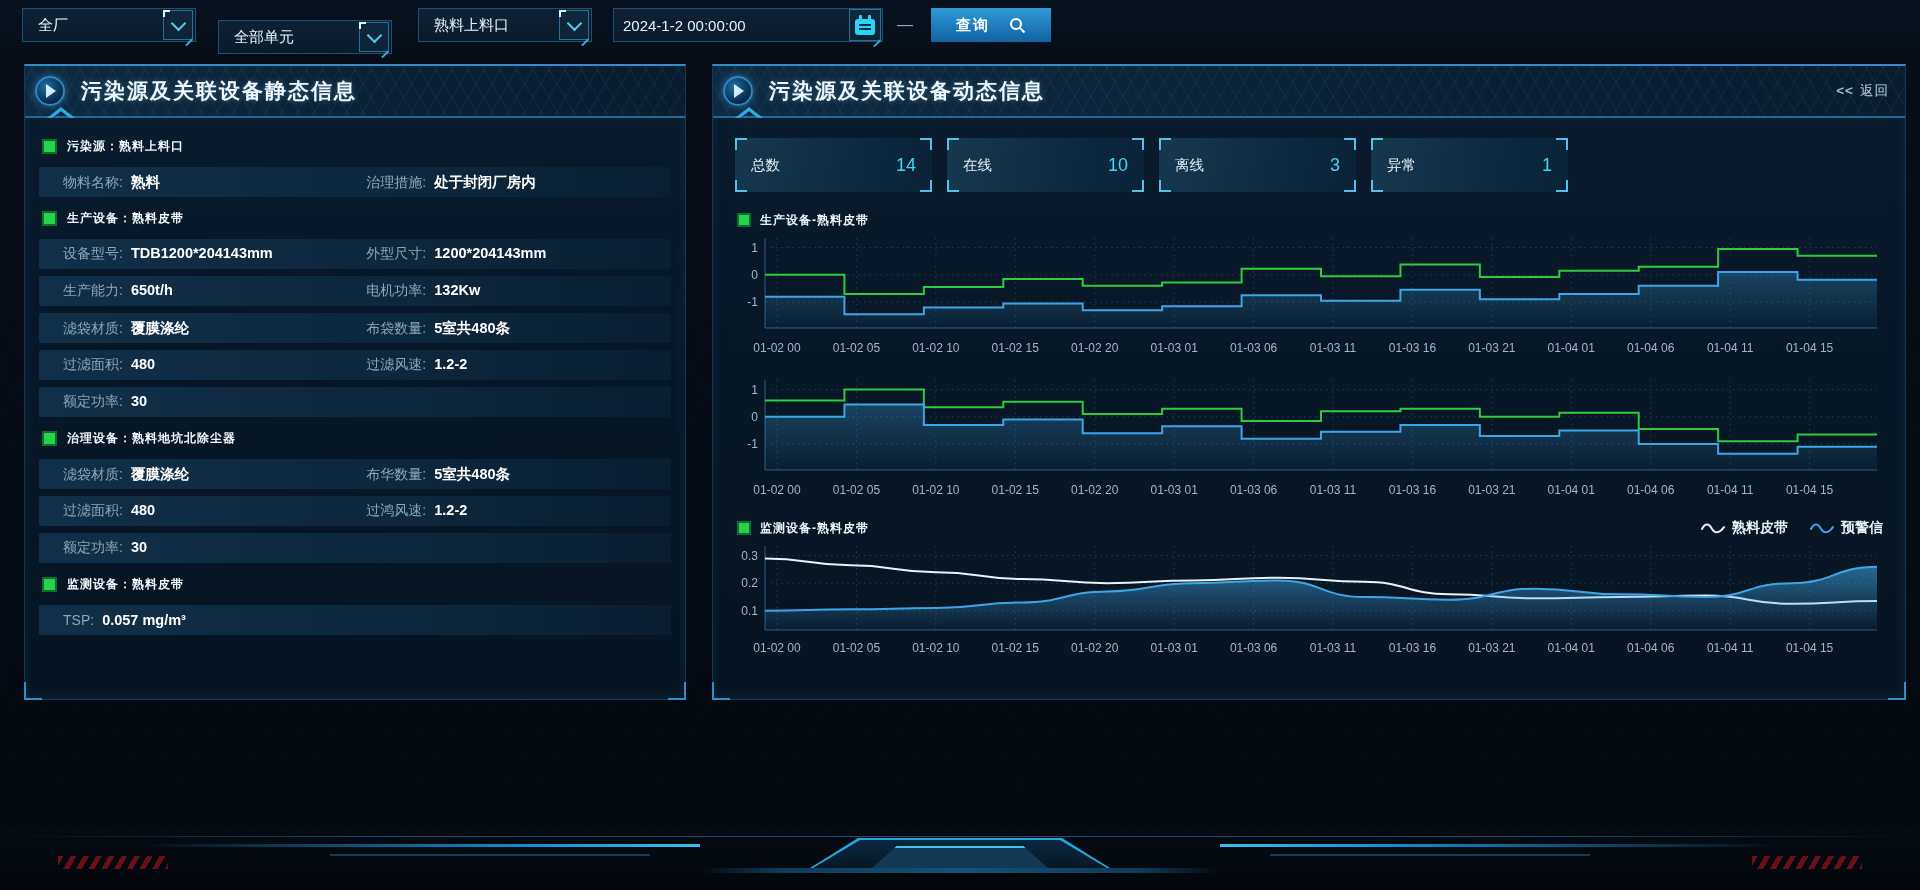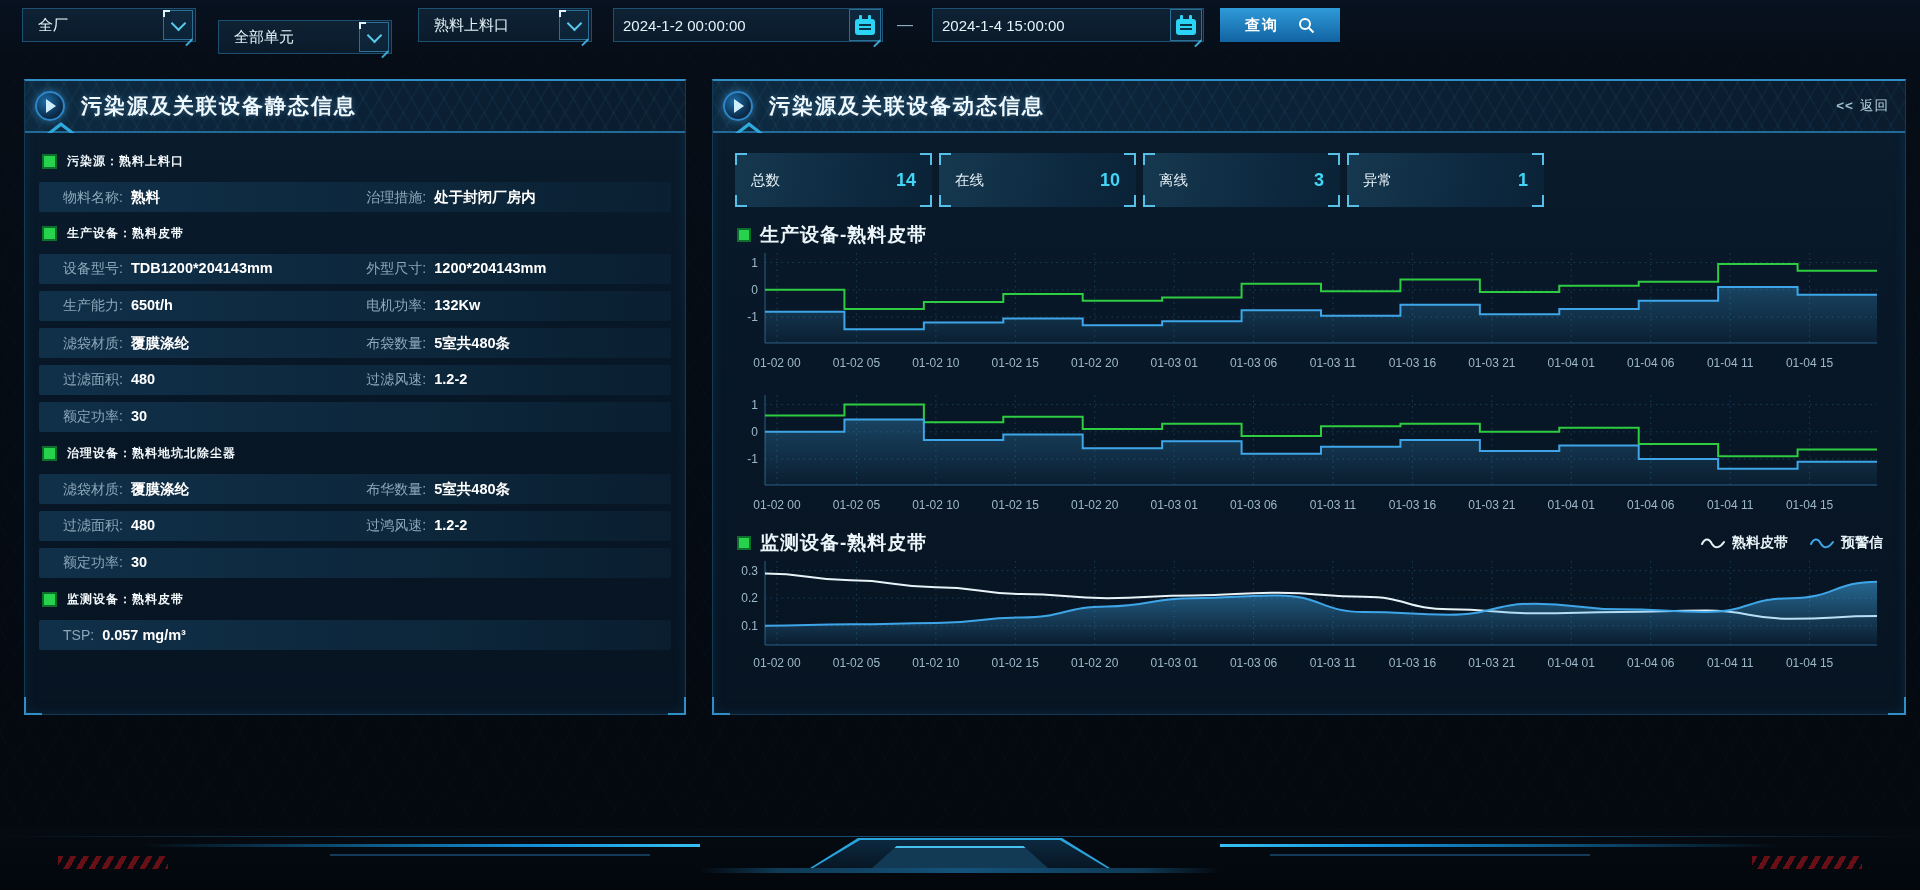--- a/index.html
+++ b/index.html
@@ -38,21 +38,21 @@
   .cal::before{content:'';position:absolute;left:4px;right:4px;top:5px;height:2px;background:#083346;
     box-shadow:0 4px 0 #083346;}
   .cal::after{content:'';position:absolute;top:-4px;left:4px;width:3px;height:5px;background:#2bd4f6;
     box-shadow:9px 0 0 #2bd4f6;border-radius:1px;}
   .range-sep{margin-left:12px;margin-right:0;color:#8fb2c4;font-size:16px;width:20px;text-align:center;}
   .search-btn{margin-left:16px;width:120px;height:34px;border:none;cursor:pointer;
     background:linear-gradient(180deg,#2f9ad8 0%,#1263a2 100%);
     display:flex;align-items:center;justify-content:space-evenly;color:#fff;}
   .search-btn span{font-size:15px;font-weight:bold;letter-spacing:2px;}
   
-  .panel{position:absolute;top:79px;height:636px;box-sizing:border-box;
+  .panel{position:absolute;top:64px;height:636px;box-sizing:border-box;
     background:linear-gradient(180deg,#0a1d2e 0%,#081828 30%,#071422 100%);
     border:1px solid #123a54;border-top:2px solid #2f8fc6;
     box-shadow:0 0 12px rgba(20,90,140,.25) inset;}
   .panel-left{left:24px;width:662px;}
   .panel-right{left:712px;width:1194px;}
   .corner{position:absolute;width:16px;height:16px;}
   .corner.bl{left:-1px;bottom:-1px;border-left:2px solid #2f8fc6;border-bottom:2px solid #2f8fc6;}
   .corner.br{right:-1px;bottom:-1px;border-right:2px solid #2f8fc6;border-bottom:2px solid #2f8fc6;}
   .panel-header{position:relative;height:50px;display:flex;align-items:center;
     background:
@@ -79,39 +79,39 @@
     margin:0 10px 0 3px;}
   .group-heading .txt{font-size:12px;font-weight:bold;color:#f2f8fb;letter-spacing:1px;}
   .info-row{display:grid;grid-template-columns:48% 52%;align-items:center;height:30px;margin:7px 0;
     background:linear-gradient(90deg,#103049 0%,#0c2539 70%,rgba(12,37,57,.55) 100%);
     border-radius:2px;}
   .cell{display:flex;align-items:baseline;padding-left:24px;white-space:nowrap;overflow:hidden;}
   .cell .lbl{font-size:14px;color:#8ba6b8;}
   .cell .val{font-size:14.5px;font-weight:bold;color:#fff;margin-left:8px;}
   
   .dyn-body{padding:0 22px;}
-  .stats-row{display:flex;gap:7px;margin-top:20px;}
+  .stats-row{display:flex;gap:15px;margin-top:20px;}
   .stat-card{position:relative;width:197px;height:54px;box-sizing:border-box;
     background:linear-gradient(100deg,#16394f 0%,#0e2b42 55%,#0a2236 100%);}
   .stat-card::before{content:'';position:absolute;top:0;left:0;width:10px;height:10px;
     border-top:2px solid #58bfe8;border-left:2px solid #58bfe8;}
   .stat-card::after{content:'';position:absolute;top:0;right:0;width:10px;height:10px;
     border-top:2px solid #58bfe8;border-right:2px solid #58bfe8;}
   .stat-inner{position:absolute;inset:0;display:flex;align-items:center;justify-content:space-between;
     padding:0 16px;}
   .stat-inner::before{content:'';position:absolute;bottom:0;left:0;width:10px;height:10px;
     border-bottom:2px solid #58bfe8;border-left:2px solid #58bfe8;}
   .stat-inner::after{content:'';position:absolute;bottom:0;right:0;width:10px;height:10px;
     border-bottom:2px solid #58bfe8;border-right:2px solid #58bfe8;}
   .stat-label{font-size:14.5px;color:#e6f1f7;}
-  .stat-value{font-size:18px;font-weight:bold;color:#41d6f7;}
+  .stat-value{font-size:18px;font-weight:normal;color:#41d6f7;}
   .chart-block{margin-top:16px;}
   .chart-title-row{display:flex;align-items:center;height:24px;}
   .chart-title-row .bullet{width:10px;height:10px;margin:0 9px 0 2px;}
-  .chart-title{font-size:19px;font-weight:bold;color:#ecf6fa;letter-spacing:1px;}
+  .chart-title{font-size:12px;font-weight:bold;color:#ecf6fa;letter-spacing:1px;}
   .legend{margin-left:auto;display:flex;align-items:center;gap:22px;}
   .legend-item{display:flex;align-items:center;gap:7px;cursor:pointer;}
   .legend-item .l-label{font-size:14px;font-weight:bold;color:#e8f3f8;}
   .chart-host{width:1150px;}
   .chart-host svg{display:block;}
   
   .footer{position:absolute;left:0;top:828px;width:1920px;height:62px;
     background:linear-gradient(180deg,#050b12 0%,#03070c 100%);}
   .f-line-top{position:absolute;top:8px;left:0;width:100%;height:1px;
     background:linear-gradient(90deg,transparent,rgba(40,130,190,.55) 20%,rgba(40,130,190,.55) 80%,transparent);}
@@ -157,26 +157,20 @@
         <span class="chev"></span>
       </span>
   </div>
   <div class="tb-box datebox date-1">
     <span class="tb-text">2024-1-2 00:00:00</span>
     <span class="cal-btn">
         <span class="cal"></span>
       </span>
   </div>
   <span class="range-sep">—</span>
-  <div class="tb-box datebox date-2">
-    <span class="tb-text">2024-1-4 15:00:00</span>
-    <span class="cal-btn">
-        <span class="cal"></span>
-      </span>
-  </div>
   <button class="search-btn">
     <span>查询</span>
     <svg width="17" height="17" viewBox="0 0 17 17">
       <circle cx="7" cy="7" r="5" fill="none" stroke="#ffffff" stroke-width="2"></circle>
       <line x1="11" y1="11" x2="15.5" y2="15.5" stroke="#ffffff" stroke-width="2"></line>
     </svg>
   </button>
 </div>
 
 <div class="panel panel-left">

